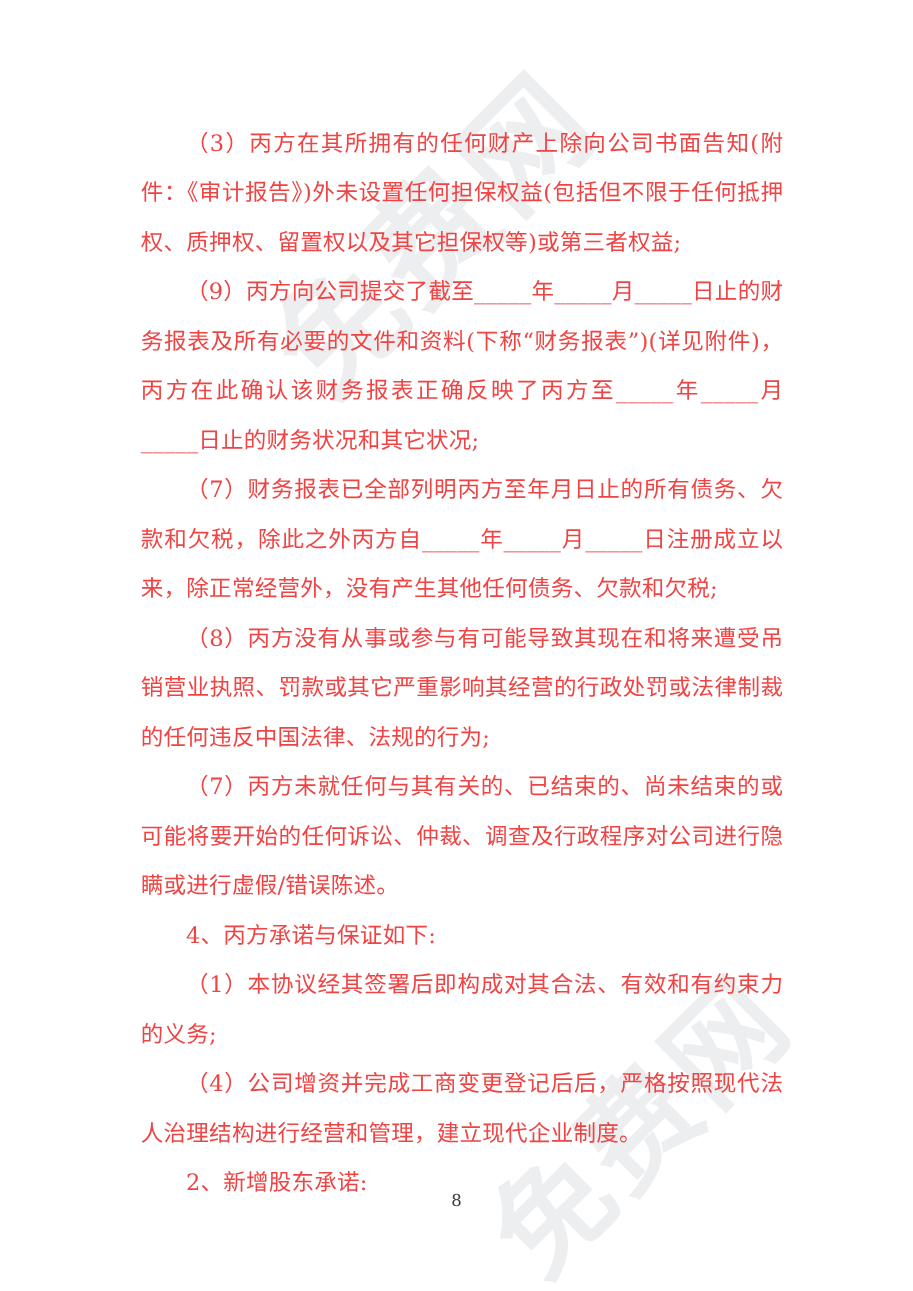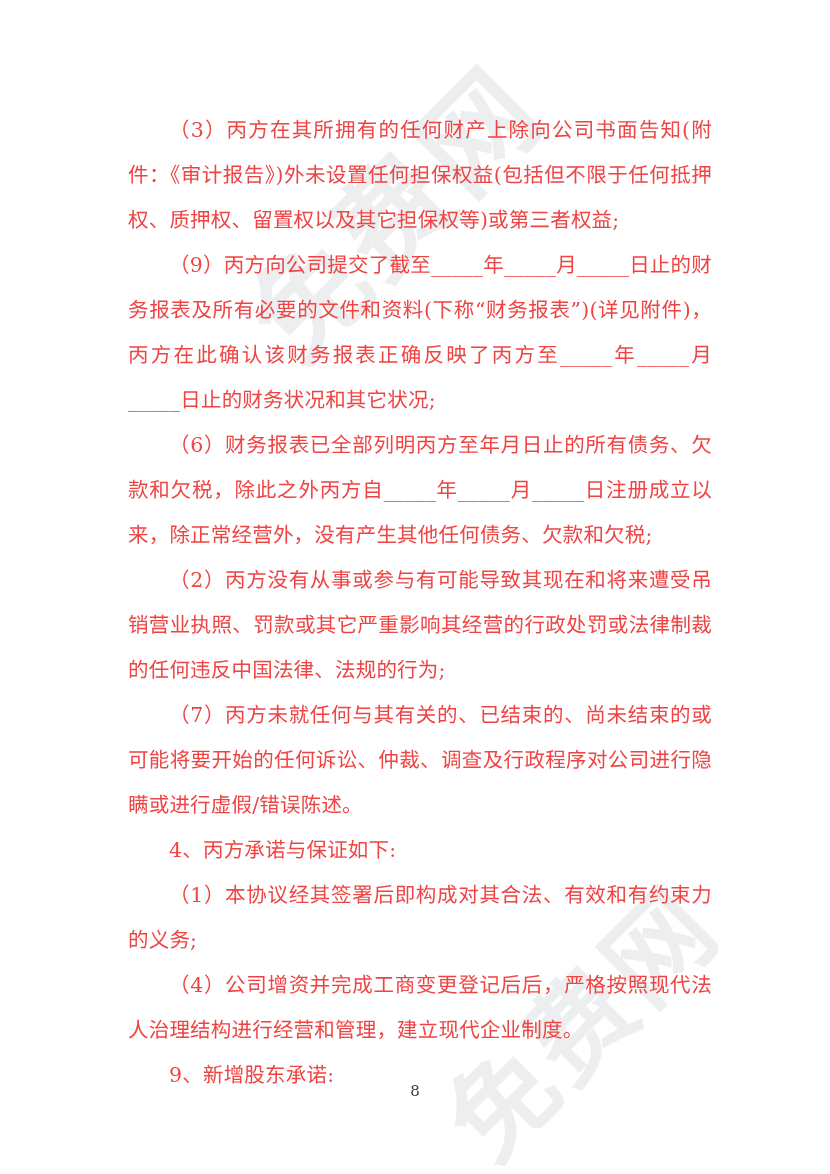--- a/index.html
+++ b/index.html
@@ -96,32 +96,32 @@
     <div class="watermark wm-main">免费网</div>
     <div class="watermark wm-bottom">免费网</div>
   </div>
 
   <div class="content">
 
     <p class="para">（3）丙方在其所拥有的任何财产上除向公司书面告知(附件：《审计报告》)外未设置任何担保权益(包括但不限于任何抵押权、质押权、留置权以及其它担保权等)或第三者权益;</p>
 
     <p class="para">（9）丙方向公司提交了截至_____年_____月_____日止的财务报表及所有必要的文件和资料(下称“财务报表”)(详见附件)，丙方在此确认该财务报表正确反映了丙方至_____年_____月_____日止的财务状况和其它状况;</p>
 
-    <p class="para">（6）财务报表已全部列明丙方至年月日止的所有债务、欠款和欠税，除此之外丙方自_____年_____月_____日注册成立以来，除正常经营外，没有产生其他任何债务、欠款和欠税;</p>
+    <p class="para">（7）财务报表已全部列明丙方至年月日止的所有债务、欠款和欠税，除此之外丙方自_____年_____月_____日注册成立以来，除正常经营外，没有产生其他任何债务、欠款和欠税;</p>
 
-    <p class="para">（2）丙方没有从事或参与有可能导致其现在和将来遭受吊销营业执照、罚款或其它严重影响其经营的行政处罚或法律制裁的任何违反中国法律、法规的行为;</p>
+    <p class="para">（8）丙方没有从事或参与有可能导致其现在和将来遭受吊销营业执照、罚款或其它严重影响其经营的行政处罚或法律制裁的任何违反中国法律、法规的行为;</p>
 
     <p class="para">（7）丙方未就任何与其有关的、已结束的、尚未结束的或可能将要开始的任何诉讼、仲裁、调查及行政程序对公司进行隐瞒或进行虚假/错误陈述。</p>
 
     <p class="para">4、丙方承诺与保证如下:</p>
 
     <p class="para">（1）本协议经其签署后即构成对其合法、有效和有约束力的义务;</p>
 
 
     <p class="para">（4）公司增资并完成工商变更登记后后，严格按照现代法人治理结构进行经营和管理，建立现代企业制度。</p>
 
-    <p class="para">9、新增股东承诺:</p>
+    <p class="para">2、新增股东承诺:</p>
 
   </div>
 
   <div class="page-number">8</div>
 
 </div>
 
 </body></html>

